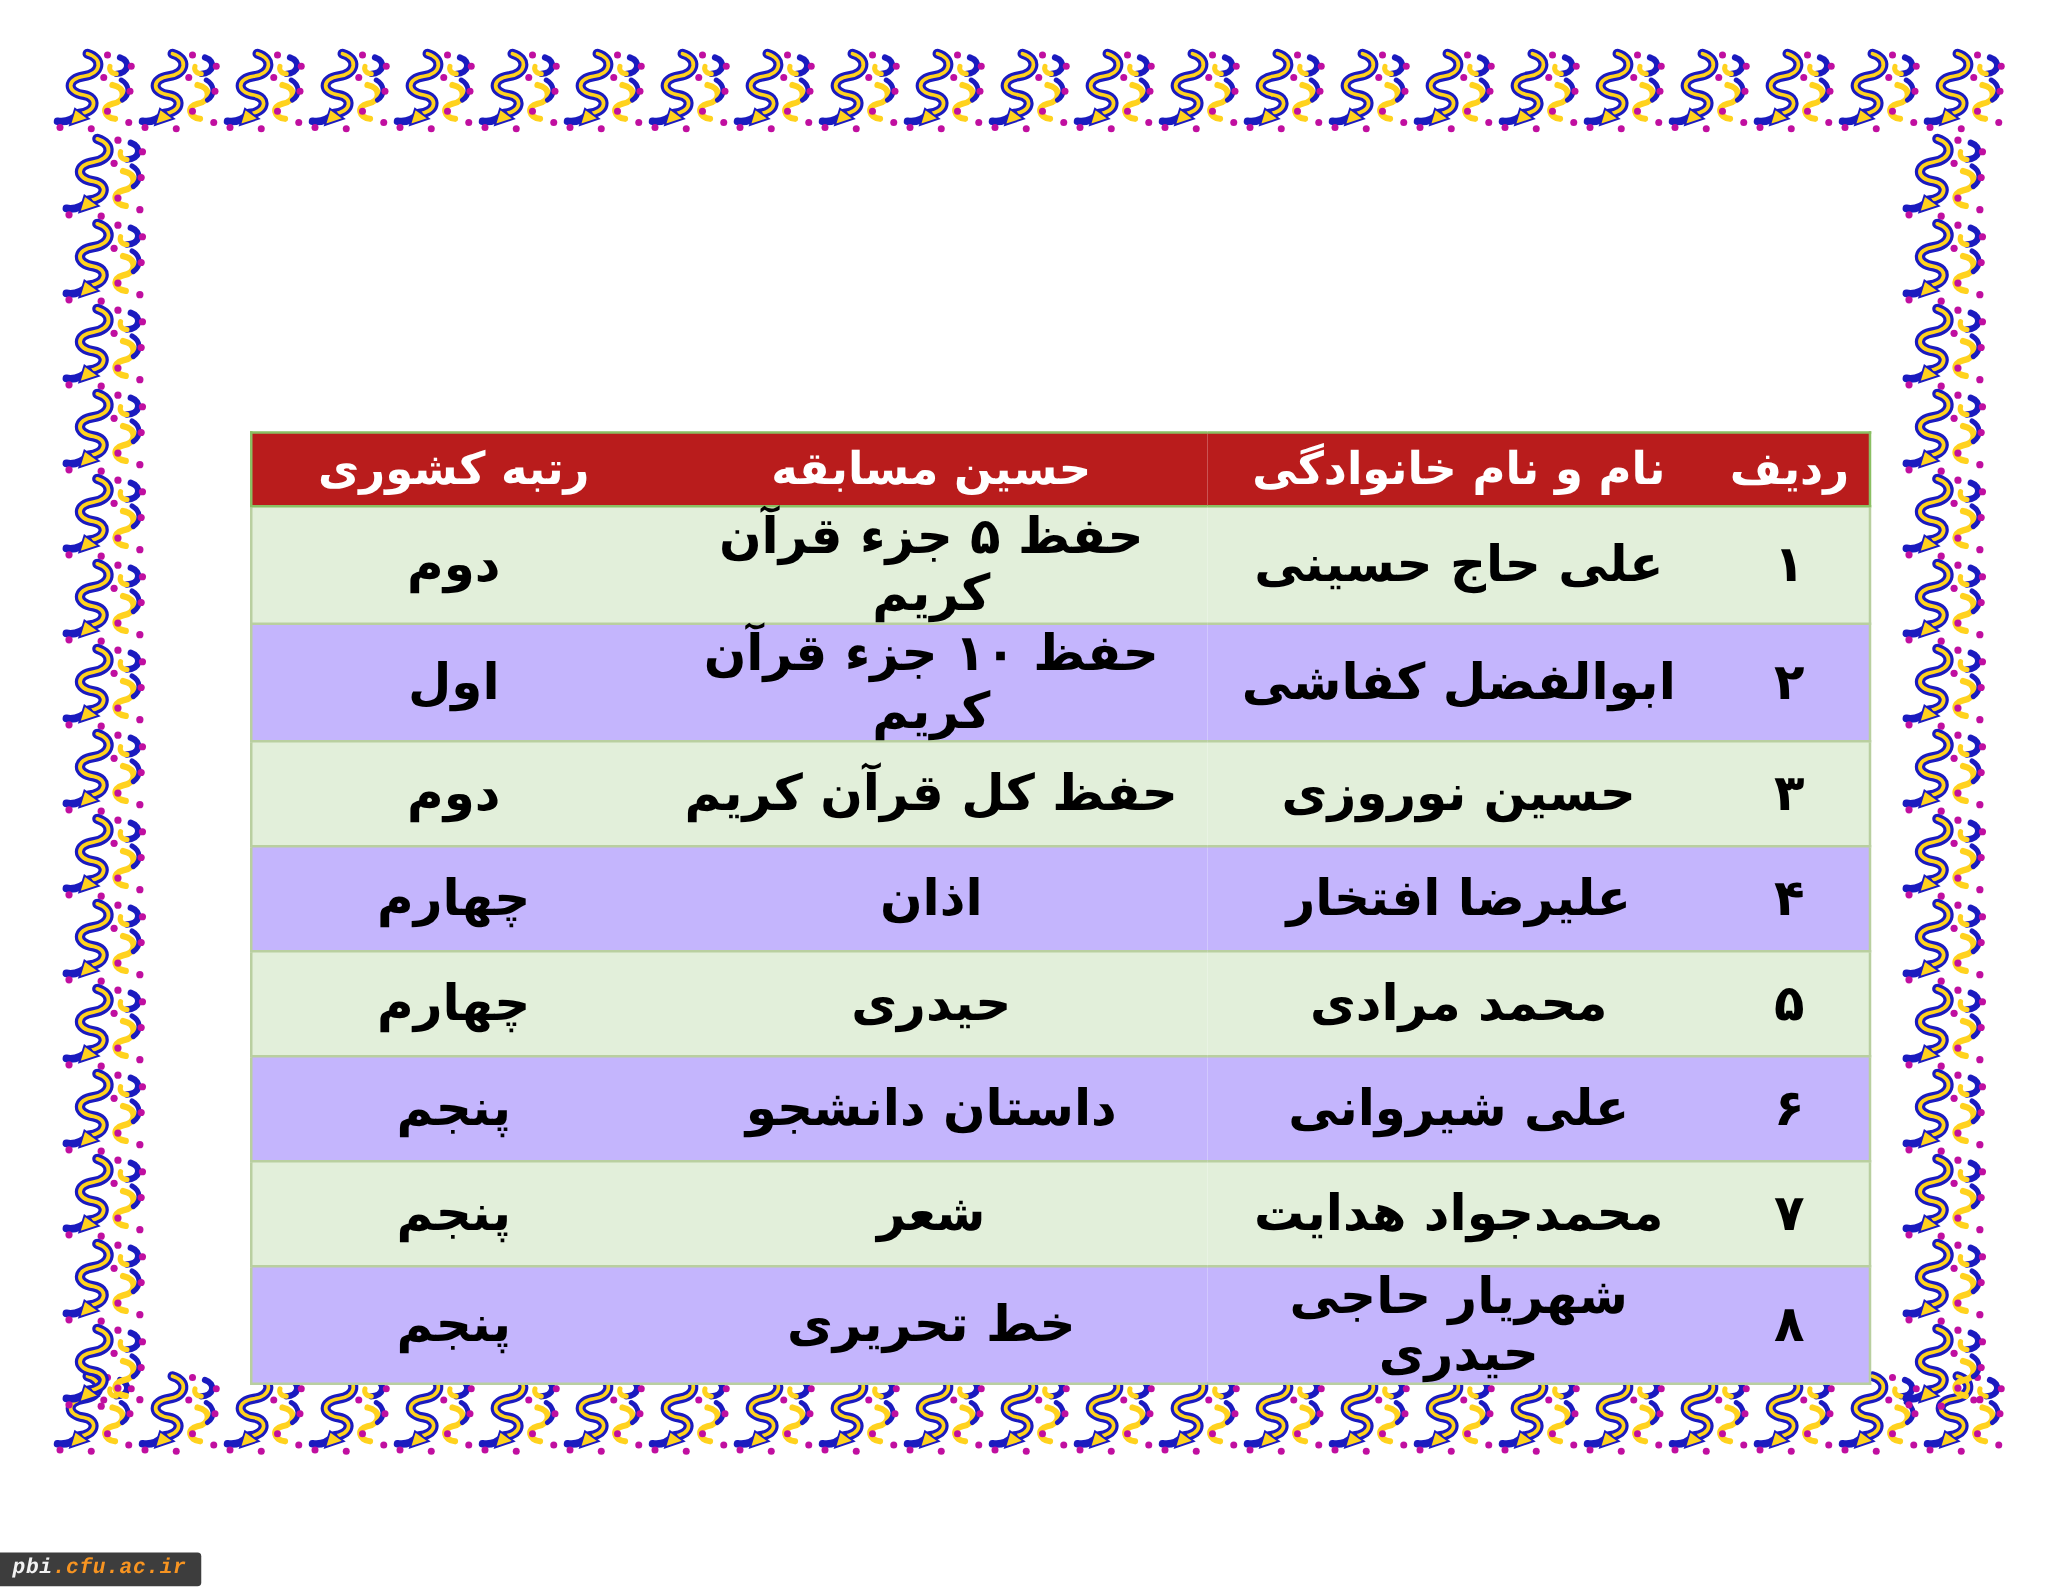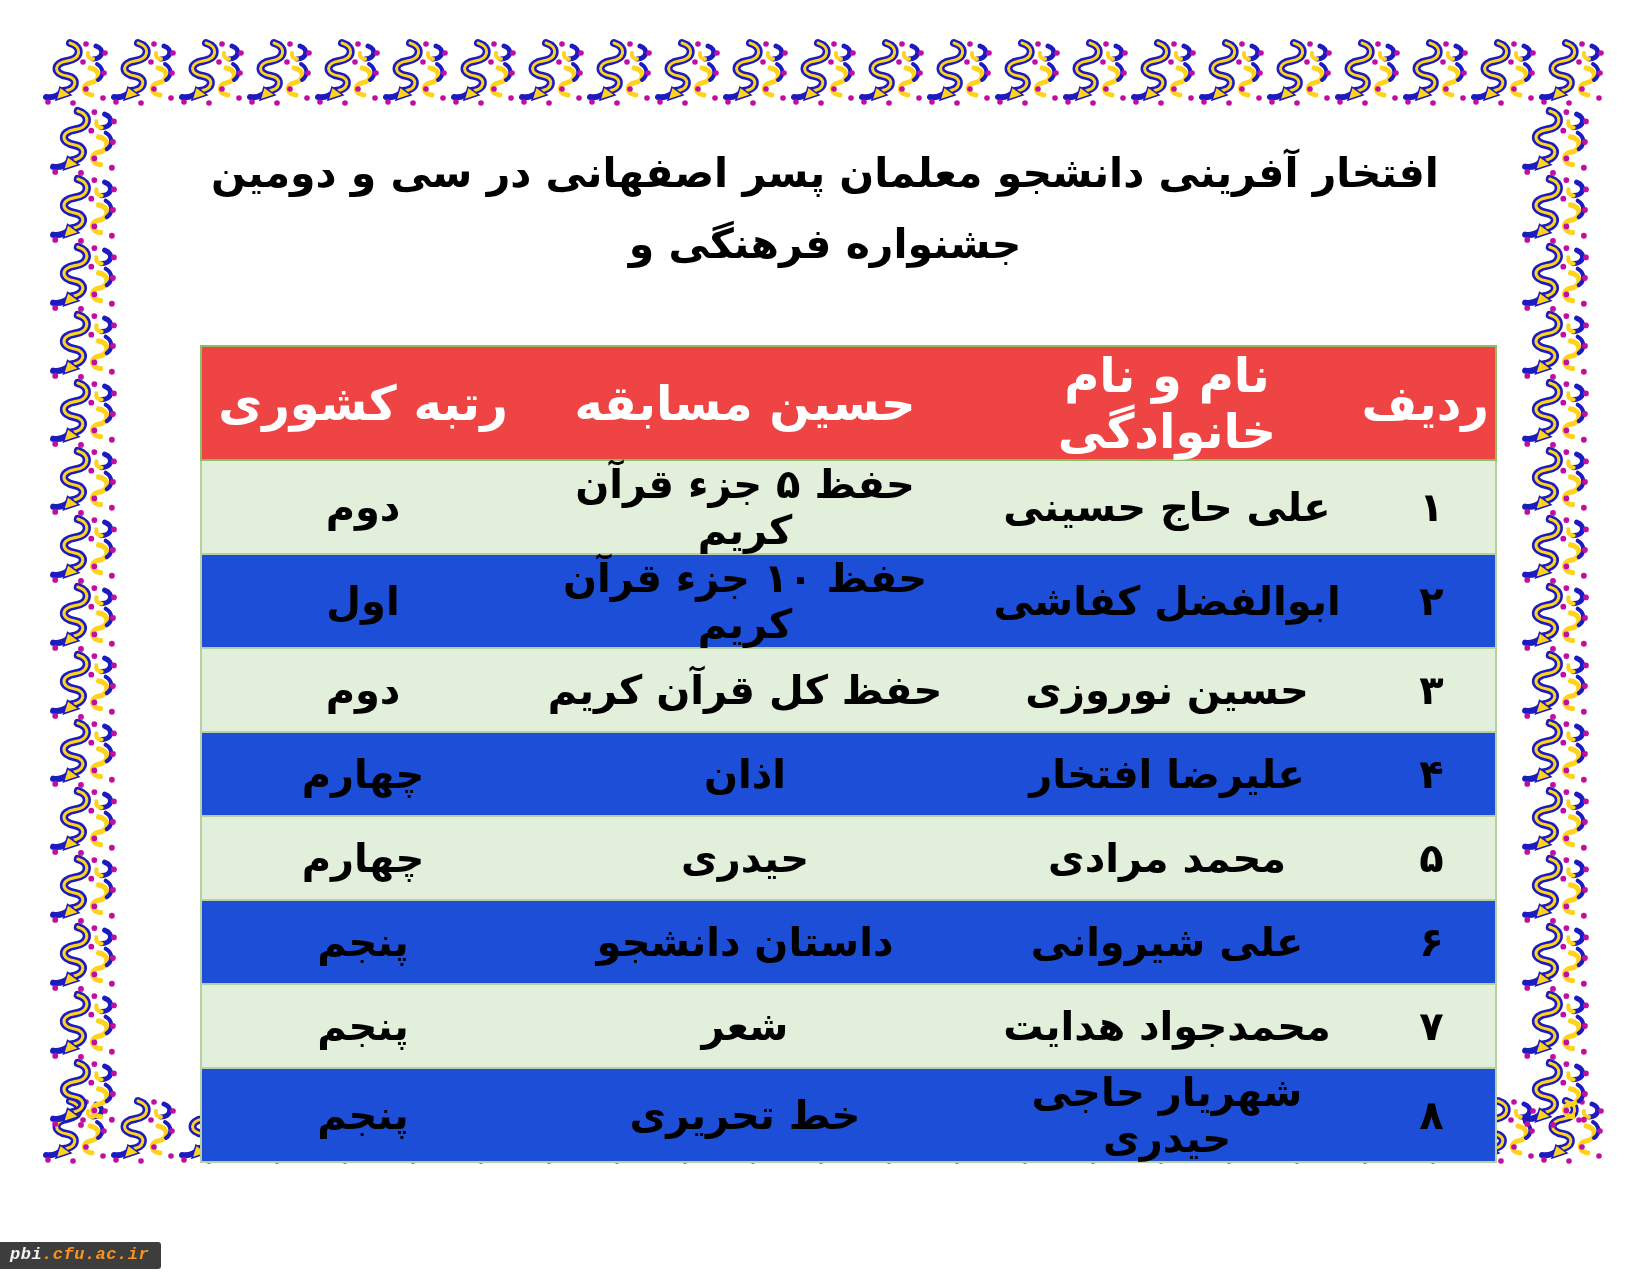--- a/index.html
+++ b/index.html
@@ -31,28 +31,28 @@
 
   
   table.awards{
     position:absolute;left:200px;top:345px;
     width:1245px;border-collapse:collapse;table-layout:fixed;
     direction:rtl;
   }
   table.awards tr{border:2px solid #b9cfa0;}
   table.awards thead tr{border-color:#8abf63;}
   table.awards th{
-    background:#ef4444;color:#ffffff;
-    font-size:48px;font-weight:bold;height:57px;
+    background:#b91c1c;color:#ffffff;
+    font-size:36px;font-weight:bold;height:57px;
     text-align:center;padding:0 6px;
   }
   table.awards td{
     font-size:40px;font-weight:bold;color:#000;
     height:82px;text-align:center;padding:0 6px;
-    background:#1d4ed8;
+    background:#c4b5fd;
   }
   table.awards tbody tr:nth-child(odd) td{background:#e2efda;}
   .col-radif{width:115px;}
   .col-name{width:390px;}
   .col-field{width:430px;}
   .col-rank{width:310px;}
 
   
   .watermark{
     position:absolute;left:0;top:1242px;
@@ -334,21 +334,20 @@
       </svg>
       <svg viewBox="0 0 68 66">
         <use href="#confetti-tile"></use>
       </svg>
       <svg viewBox="0 0 68 66">
         <use href="#confetti-tile"></use>
       </svg>
     </div>
 
   <div class="title" dir="rtl">
-    <div>افتخار آفرینی دانشجو معلمان پسر اصفهانی در سی و دومین جشنواره فرهنگی و</div>
   </div>
 
   <table class="awards" dir="rtl">
     <thead>
       <tr>
         <th class="col-radif">ردیف</th>
         <th class="col-name">نام و نام خانوادگی</th>
         <th class="col-field">حسین مسابقه</th>
         <th class="col-rank">رتبه کشوری</th>
       </tr>

